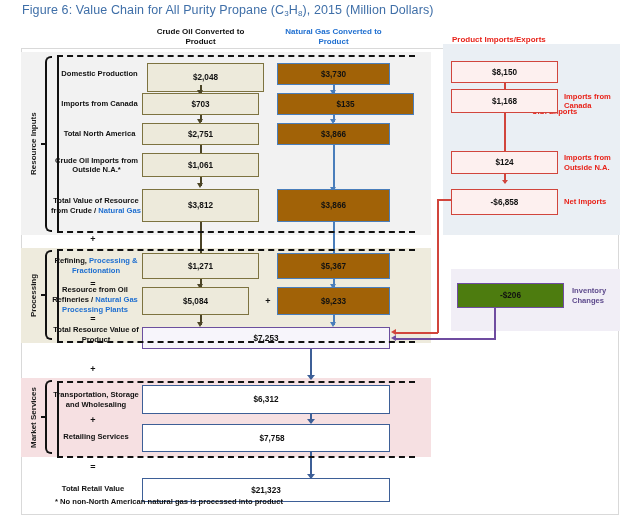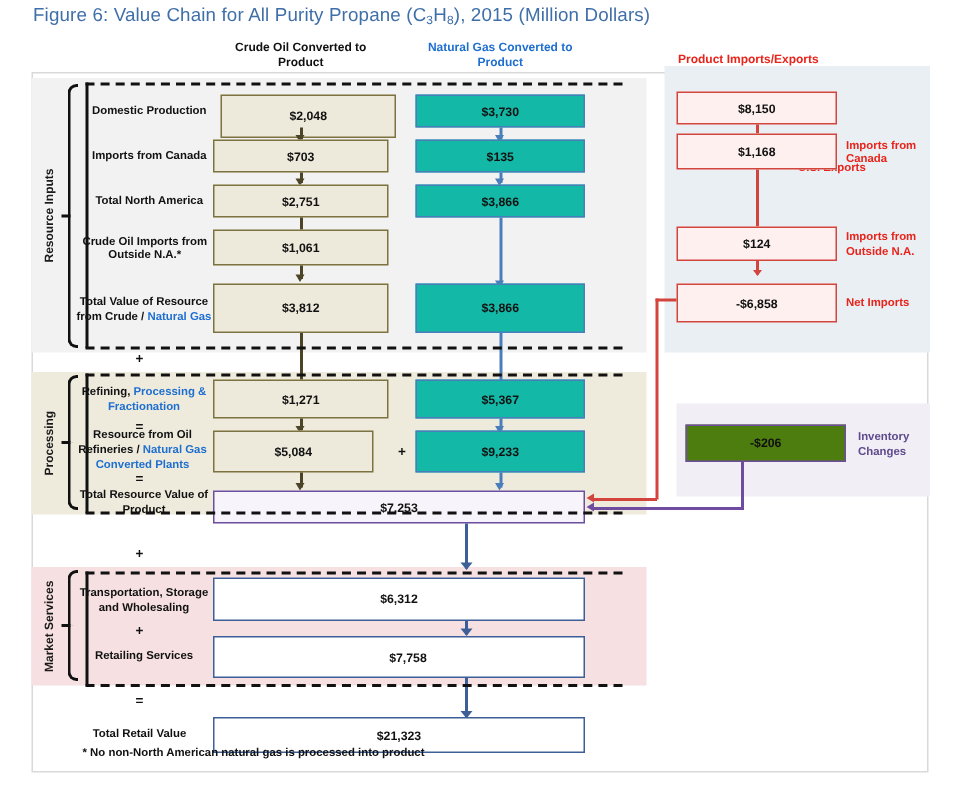--- a/index.html
+++ b/index.html
@@ -64,21 +64,21 @@
 
   
   .rlabel{font-size:7.6px;font-weight:bold;line-height:9.5px;text-align:center;
           display:flex;align-items:center;justify-content:center;color:#111;}
   .rlabel .ng{color:#1f6fd0;}
 
   
   .vbox{font-size:8.2px;font-weight:bold;display:flex;align-items:center;
         justify-content:center;color:#111;}
   .vbox-crude{background:#edeadb;border:1.3px solid #7d7340;}
-  .vbox-gas{background:#14b8a6;border:1.6px solid #4a7ebb;}
+  .vbox-gas{background:#a16207;border:1.6px solid #4a7ebb;}
   .vbox-total{background:#f7f5fb;border:1.3px solid #6b4f9e;}
   .vbox-white{background:#ffffff;border:1.4px solid #3d5f97;}
   .vbox-red{background:#fdf0ef;border:1.4px solid #d1453c;}
   .vbox-inv{background:#4d7c0f;border:1.5px solid #6f4ca0;}
 
   
   .redlabel{font-size:7.6px;font-weight:bold;color:#e8231a;line-height:9.5px;
             display:flex;align-items:center;}
   .invlabel{font-size:7.6px;font-weight:bold;color:#5e4a8c;line-height:9.5px;
             display:flex;align-items:center;}
@@ -163,21 +163,21 @@
   <div class="abs rlabel" style="left:58px;top:63px;width:83px;height:22px;">Domestic Production</div>
   <div class="abs vbox vbox-crude" style="left:147px;top:63px;width:117px;height:29px;">$2,048</div>
   <div class="abs vbox vbox-gas" style="left:277px;top:63px;width:113px;height:22px;">$3,730</div>
   <div class="abs ln ln-crude" style="left:200px;top:85px;width:1.6px;height:8px;"></div>
   <div class="abs arrow ar-down-crude" style="left:197px;top:90px;"></div>
   <div class="abs ln ln-gas" style="left:333px;top:85px;width:1.8px;height:8px;"></div>
   <div class="abs arrow ar-down-gas" style="left:330px;top:90px;"></div>
 
   <div class="abs rlabel" style="left:58px;top:93px;width:83px;height:22px;">Imports from Canada</div>
   <div class="abs vbox vbox-crude" style="left:142px;top:93px;width:117px;height:22px;">$703</div>
-  <div class="abs vbox vbox-gas" style="left:277px;top:93px;width:113px;height:22px;">$135</div>
+  <div class="abs vbox vbox-gas" style="left:277px;top:93px;width:137px;height:22px;">$135</div>
   <div class="abs ln ln-crude" style="left:200px;top:115px;width:1.6px;height:7px;"></div>
   <div class="abs arrow ar-down-crude" style="left:197px;top:119px;"></div>
   <div class="abs ln ln-gas" style="left:333px;top:115px;width:1.8px;height:7px;"></div>
   <div class="abs arrow ar-down-gas" style="left:330px;top:119px;"></div>
 
   <div class="abs rlabel" style="left:58px;top:123px;width:83px;height:22px;">Total North America</div>
   <div class="abs vbox vbox-crude" style="left:142px;top:123px;width:117px;height:22px;">$2,751</div>
   <div class="abs vbox vbox-gas" style="left:277px;top:123px;width:113px;height:22px;">$3,866</div>
   <div class="abs ln ln-crude" style="left:200px;top:145px;width:1.6px;height:9px;"></div>
 
@@ -211,21 +211,21 @@
   </div>
   <div class="abs vbox vbox-crude" style="left:142px;top:253px;width:117px;height:26px;">$1,271</div>
   <div class="abs vbox vbox-gas" style="left:277px;top:253px;width:113px;height:26px;">$5,367</div>
   <div class="abs ln ln-crude" style="left:200px;top:279px;width:1.6px;height:8px;"></div>
   <div class="abs arrow ar-down-crude" style="left:197px;top:284px;"></div>
   <div class="abs ln ln-gas" style="left:333px;top:279px;width:1.8px;height:8px;"></div>
   <div class="abs arrow ar-down-gas" style="left:330px;top:284px;"></div>
   <div class="abs op" style="left:86px;top:279px;width:14px;">=</div>
 
   <div class="abs rlabel" style="left:48px;top:284px;width:94px;height:32px;flex-direction:column;line-height:10px;">
-    <span><span>Resource from Oil Refineries / </span><span class="ng">Natural Gas Converted Plants</span></span>
+    <span><span>Resource from Oil Refineries / </span><span class="ng">Natural Gas Processing Plants</span></span>
   </div>
   <div class="abs vbox vbox-crude" style="left:142px;top:287px;width:107px;height:28px;">$5,084</div>
   <div class="abs op" style="left:262px;top:296px;width:12px;">+</div>
   <div class="abs vbox vbox-gas" style="left:277px;top:287px;width:113px;height:28px;">$9,233</div>
   <div class="abs ln ln-crude" style="left:200px;top:315px;width:1.6px;height:10px;"></div>
   <div class="abs arrow ar-down-crude" style="left:197px;top:322px;"></div>
   <div class="abs ln ln-gas" style="left:333px;top:315px;width:1.8px;height:10px;"></div>
   <div class="abs arrow ar-down-gas" style="left:330px;top:322px;"></div>
   <div class="abs op" style="left:86px;top:314px;width:14px;">=</div>
 

